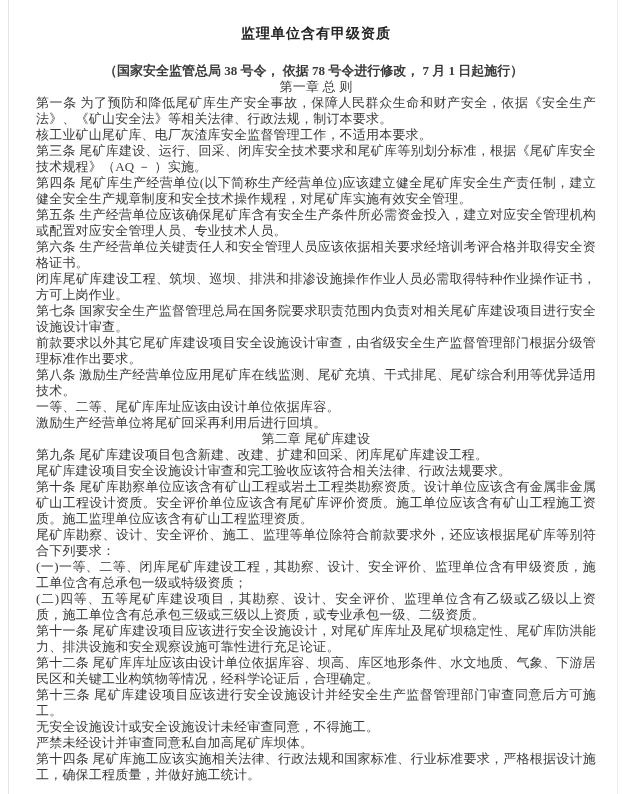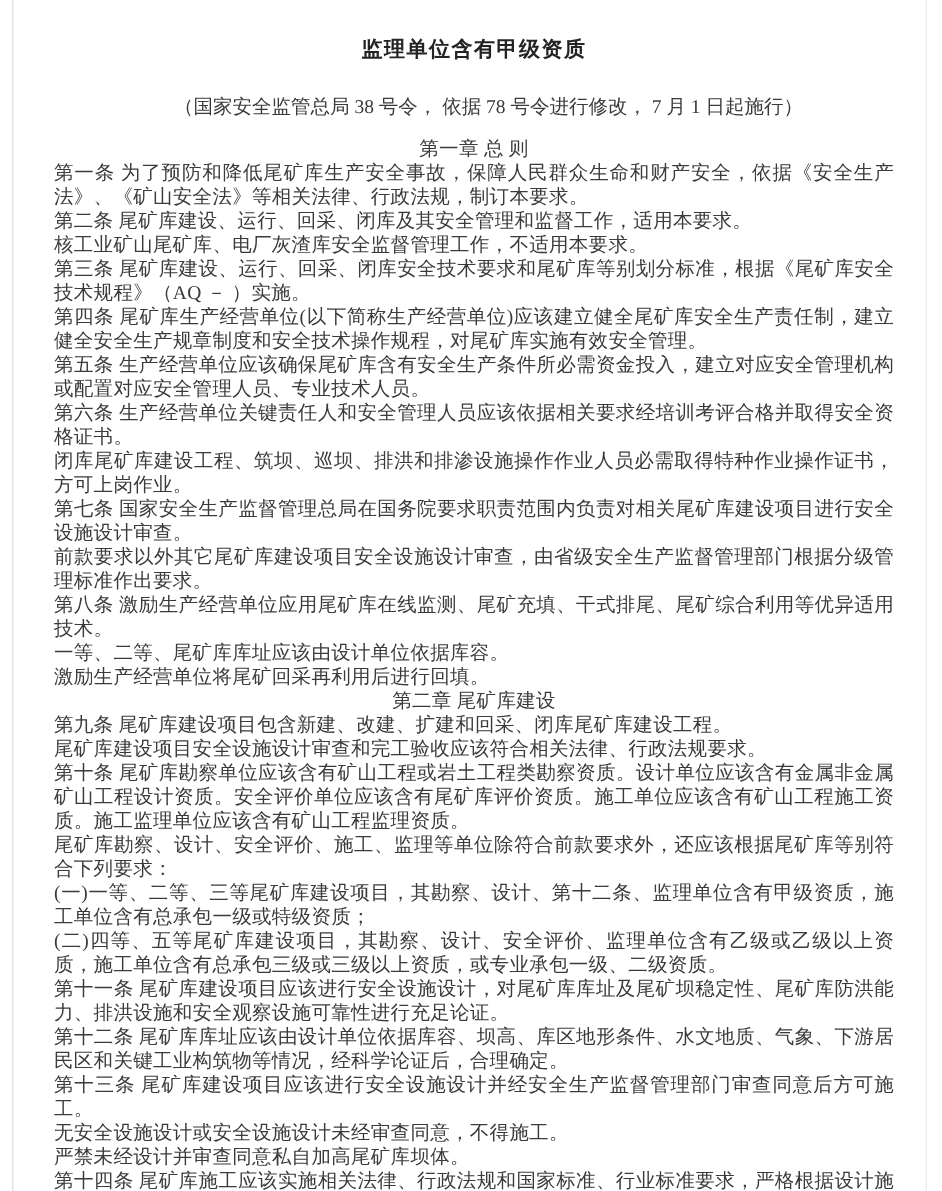--- a/index.html
+++ b/index.html
@@ -27,25 +27,26 @@
   .doc-title {
     margin: 0 0 21px 0;
     text-align: center;
     font-size: 14px;
     font-weight: bold;
     color: #242424;
     letter-spacing: 1px;
     line-height: 17px;
   }
   .issuance-note {
-    margin: 12px;
+    margin: 0;
     font-size: 13px;
     line-height: 16px;
     text-indent: 68px;
     white-space: nowrap;
+    font-weight: bold;
   }
   .para {
     margin: 0;
     font-size: 13px;
     line-height: 16px;
     text-align: justify;
     letter-spacing: 0.2px;
     word-break: break-all;
   }
   .para.chapter {
@@ -54,38 +55,37 @@
 </style>
 </head>
 <body>
 
 <div class="page">
   <h1 class="doc-title">监理单位含有甲级资质</h1>
   <p class="issuance-note">（国家安全监管总局 38 号令， 依据 78 号令进行修改， 7 月 1 日起施行）</p>
   <div>
       <p class="para chapter">第一章 总 则</p>
       <p class="para">第一条 为了预防和降低尾矿库生产安全事故，保障人民群众生命和财产安全，依据《安全生产法》、《矿山安全法》等相关法律、行政法规，制订本要求。</p>
-      <p class="para">第二条 尾矿库建设、运行、回采、闭库及其安全管理和监督工作，适用本要求。</p>
       <p class="para">核工业矿山尾矿库、电厂灰渣库安全监督管理工作，不适用本要求。</p>
       <p class="para">第三条 尾矿库建设、运行、回采、闭库安全技术要求和尾矿库等别划分标准，根据《尾矿库安全技术规程》（AQ － ）实施。</p>
       <p class="para">第四条 尾矿库生产经营单位(以下简称生产经营单位)应该建立健全尾矿库安全生产责任制，建立健全安全生产规章制度和安全技术操作规程，对尾矿库实施有效安全管理。</p>
       <p class="para">第五条 生产经营单位应该确保尾矿库含有安全生产条件所必需资金投入，建立对应安全管理机构或配置对应安全管理人员、专业技术人员。</p>
       <p class="para">第六条 生产经营单位关键责任人和安全管理人员应该依据相关要求经培训考评合格并取得安全资格证书。</p>
       <p class="para">闭库尾矿库建设工程、筑坝、巡坝、排洪和排渗设施操作作业人员必需取得特种作业操作证书，方可上岗作业。</p>
       <p class="para">第七条 国家安全生产监督管理总局在国务院要求职责范围内负责对相关尾矿库建设项目进行安全设施设计审查。</p>
       <p class="para">前款要求以外其它尾矿库建设项目安全设施设计审查，由省级安全生产监督管理部门根据分级管理标准作出要求。</p>
       <p class="para">第八条 激励生产经营单位应用尾矿库在线监测、尾矿充填、干式排尾、尾矿综合利用等优异适用技术。</p>
       <p class="para">一等、二等、尾矿库库址应该由设计单位依据库容。</p>
       <p class="para">激励生产经营单位将尾矿回采再利用后进行回填。</p>
       <p class="para chapter">第二章 尾矿库建设</p>
       <p class="para">第九条 尾矿库建设项目包含新建、改建、扩建和回采、闭库尾矿库建设工程。</p>
       <p class="para">尾矿库建设项目安全设施设计审查和完工验收应该符合相关法律、行政法规要求。</p>
       <p class="para">第十条 尾矿库勘察单位应该含有矿山工程或岩土工程类勘察资质。设计单位应该含有金属非金属矿山工程设计资质。安全评价单位应该含有尾矿库评价资质。施工单位应该含有矿山工程施工资质。施工监理单位应该含有矿山工程监理资质。</p>
       <p class="para">尾矿库勘察、设计、安全评价、施工、监理等单位除符合前款要求外，还应该根据尾矿库等别符合下列要求：</p>
-      <p class="para">(一)一等、二等、三等尾矿库建设项目，其勘察、设计、第十二条、监理单位含有甲级资质，施工单位含有总承包一级或特级资质；</p>
+      <p class="para">(一)一等、二等、闭库尾矿库建设工程，其勘察、设计、安全评价、监理单位含有甲级资质，施工单位含有总承包一级或特级资质；</p>
       <p class="para">(二)四等、五等尾矿库建设项目，其勘察、设计、安全评价、监理单位含有乙级或乙级以上资质，施工单位含有总承包三级或三级以上资质，或专业承包一级、二级资质。</p>
       <p class="para">第十一条 尾矿库建设项目应该进行安全设施设计，对尾矿库库址及尾矿坝稳定性、尾矿库防洪能力、排洪设施和安全观察设施可靠性进行充足论证。</p>
       <p class="para">第十二条 尾矿库库址应该由设计单位依据库容、坝高、库区地形条件、水文地质、气象、下游居民区和关键工业构筑物等情况，经科学论证后，合理确定。</p>
       <p class="para">第十三条 尾矿库建设项目应该进行安全设施设计并经安全生产监督管理部门审查同意后方可施工。</p>
       <p class="para">无安全设施设计或安全设施设计未经审查同意，不得施工。</p>
       <p class="para">严禁未经设计并审查同意私自加高尾矿库坝体。</p>
       <p class="para">第十四条 尾矿库施工应该实施相关法律、行政法规和国家标准、行业标准要求，严格根据设计施工，确保工程质量，并做好施工统计。</p>
     </div>
 </div>
 

